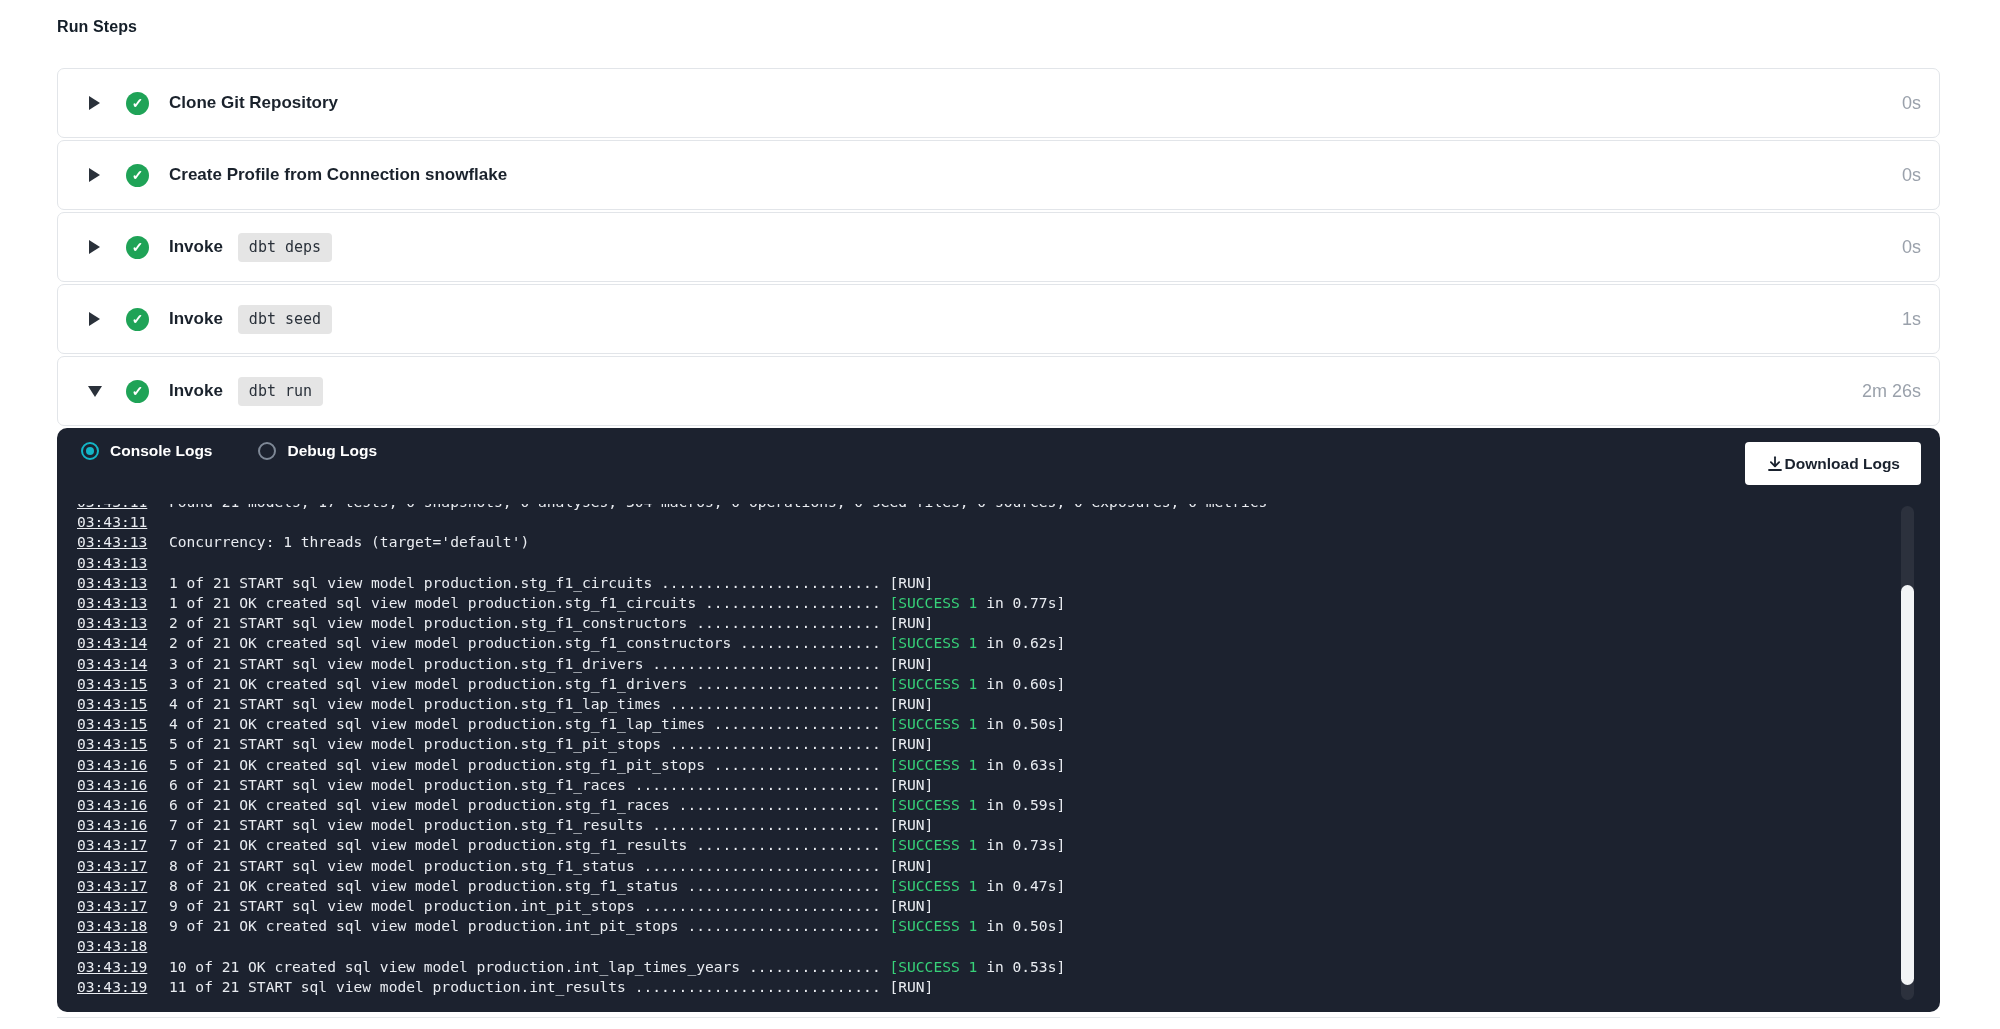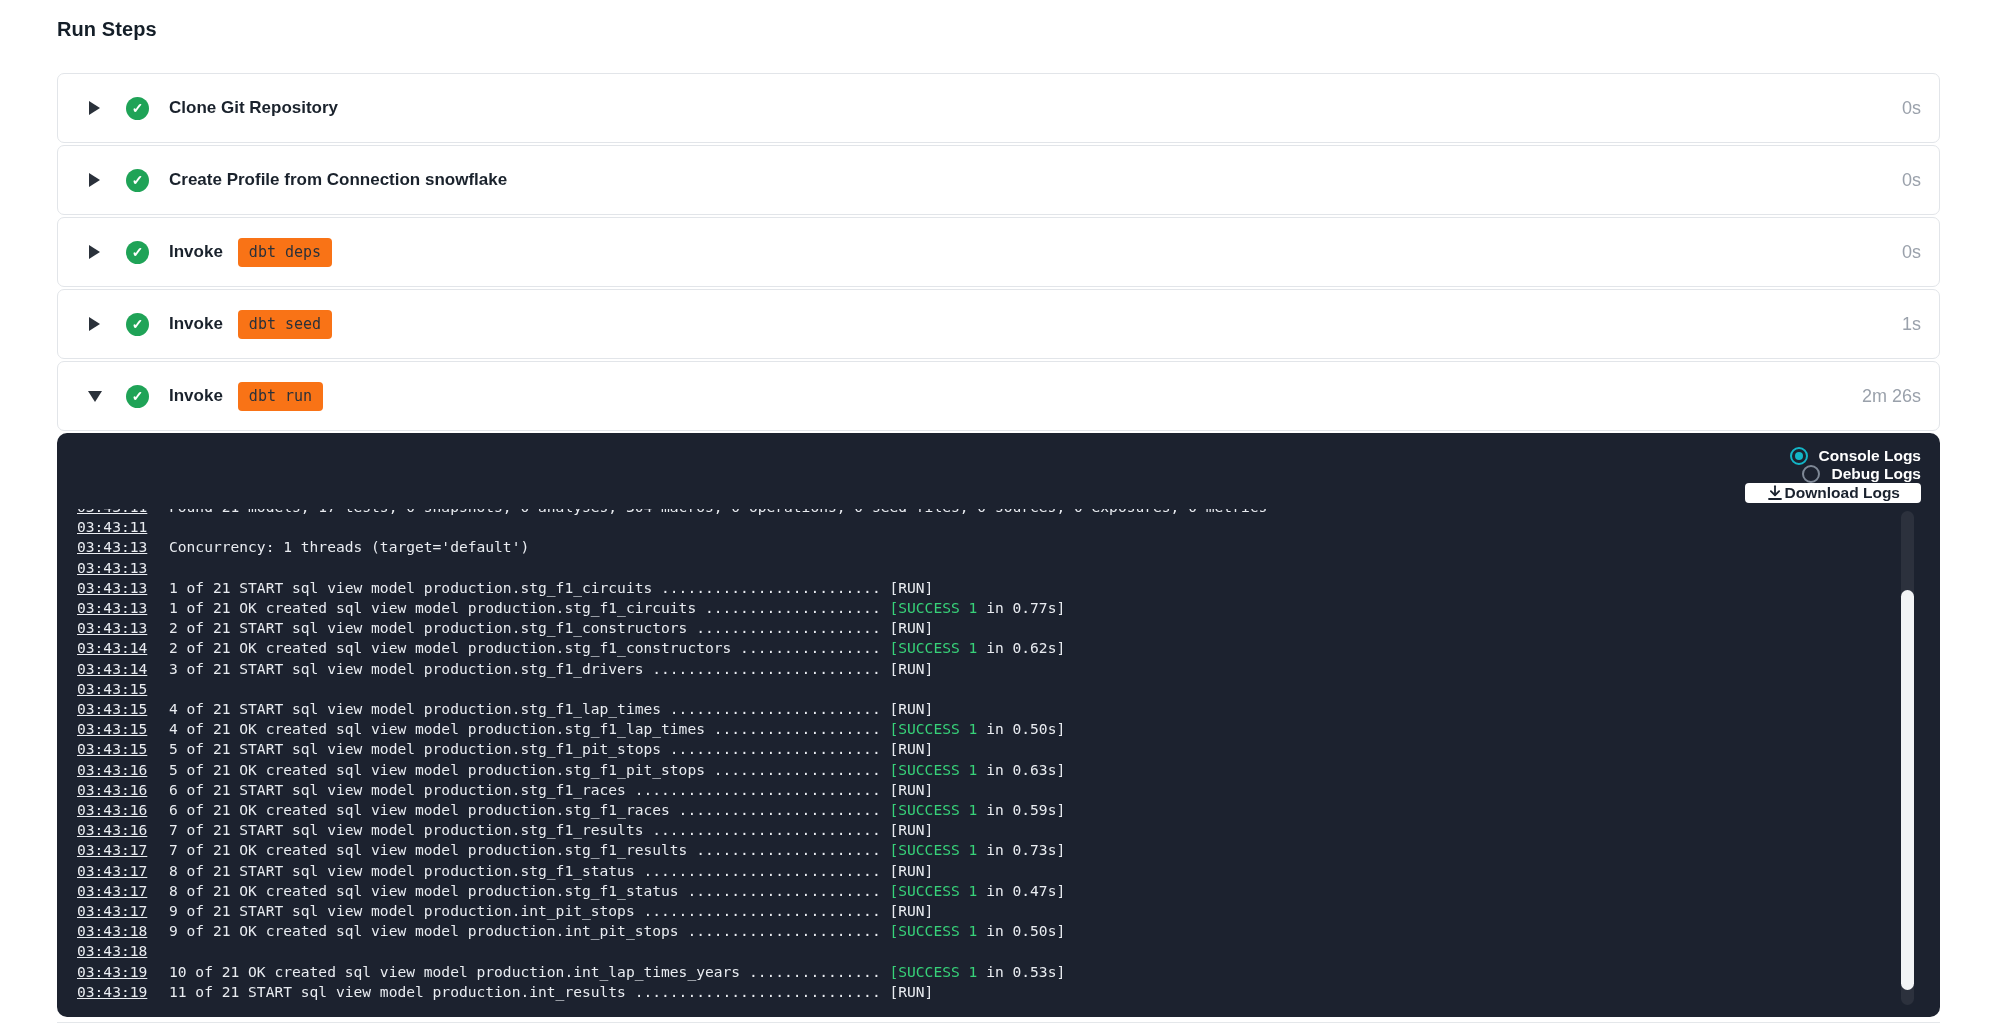--- a/index.html
+++ b/index.html
@@ -4,21 +4,21 @@
 <style>
   * { box-sizing: border-box; margin: 0; padding: 0; }
   html, body { width: 2000px; height: 1029px; }
   body {
     background: #ffffff;
     font-family: "Liberation Sans", sans-serif;
     color: #1b2430;
     overflow: hidden;
   }
   .page { padding: 18px 60px 0 57px; }
-  .page-title { font-size: 20px; font-weight: 700; color: #141e28; letter-spacing: .1px; }
+  .page-title { font-size: 16px; font-weight: 700; color: #141e28; letter-spacing: .1px; }
 
   .steps { margin-top: 32px; width: 1883px; }
 
   .step {
     border: 1px solid #e2e5e9;
     border-radius: 7px;
     background: #fff;
     height: 70px;
     display: flex;
     align-items: center;
@@ -44,38 +44,37 @@
     background: var(--success-green, #1fa357);
     color: #fff; display: flex; align-items: center; justify-content: center;
     font-size: 14px; font-weight: 700;
     margin-left: 24px; flex: none;
   }
   .step-label { margin-left: 20px; font-size: 17px; font-weight: 700; color: #1a222c; }
   .badge {
     margin-left: 15px;
     font-family: "DejaVu Sans Mono", "Liberation Mono", monospace;
     font-size: 15px; color: #2a313a;
-    background: #f97316; border-radius: 4px;
+    background: #e5e5e5; border-radius: 4px;
     padding: 5px 11px 6px;
   }
   .duration { margin-left: auto; font-size: 18px; color: #9aa1ab; }
 
   .console {
     margin-top: 2px;
     background: var(--panel-bg, #1c222f);
     border-radius: 10px;
     height: 584px;
     padding: 14px 0 0;
     position: relative;
     overflow: hidden;
   }
   .console-toolbar {
-    height: 56px; display: flex; align-items: flex-end;
+    height: 56px; display: flex; align-items: flex-start;
     padding: 0 19px 0 24px;
-    flex-direction: column;
   }
   .radio-option { display: flex; align-items: center; gap: 11px; cursor: pointer; }
   .radio-option + .radio-option { margin-left: 46px; }
   .radio-dot {
     width: 18px; height: 18px; border-radius: 50%;
     border: 2px solid #7e8896; position: relative; flex: none;
   }
   .radio-option.selected .radio-dot { border-color: var(--accent-teal, #13b5c6); }
   .radio-option.selected .radio-dot::after {
     content: ""; position: absolute; inset: 3px; border-radius: 50%;
@@ -201,21 +200,21 @@
         <div class="log-lines" id="log-lines">
             <div class="log-line"><span class="log-time">03:43:11</span><span class="log-msg">Found 21 models, 17 tests, 0 snapshots, 0 analyses, 304 macros, 0 operations, 0 seed files, 0 sources, 0 exposures, 0 metrics</span></div>
             <div class="log-line"><span class="log-time">03:43:11</span><span class="log-msg"></span></div>
             <div class="log-line"><span class="log-time">03:43:13</span><span class="log-msg">Concurrency: 1 threads (target='default')</span></div>
             <div class="log-line"><span class="log-time">03:43:13</span><span class="log-msg"></span></div>
             <div class="log-line"><span class="log-time">03:43:13</span><span class="log-msg">1 of 21 START sql view model production.stg_f1_circuits ......................... [RUN]</span></div>
             <div class="log-line"><span class="log-time">03:43:13</span><span class="log-msg">1 of 21 OK created sql view model production.stg_f1_circuits .................... <span class="log-success">[SUCCESS 1</span> in 0.77s]</span></div>
             <div class="log-line"><span class="log-time">03:43:13</span><span class="log-msg">2 of 21 START sql view model production.stg_f1_constructors ..................... [RUN]</span></div>
             <div class="log-line"><span class="log-time">03:43:14</span><span class="log-msg">2 of 21 OK created sql view model production.stg_f1_constructors ................ <span class="log-success">[SUCCESS 1</span> in 0.62s]</span></div>
             <div class="log-line"><span class="log-time">03:43:14</span><span class="log-msg">3 of 21 START sql view model production.stg_f1_drivers .......................... [RUN]</span></div>
-            <div class="log-line"><span class="log-time">03:43:15</span></div>
+            <div class="log-line"><span class="log-time">03:43:15</span><span class="log-msg">3 of 21 OK created sql view model production.stg_f1_drivers ..................... <span class="log-success">[SUCCESS 1</span> in 0.60s]</span></div>
             <div class="log-line"><span class="log-time">03:43:15</span><span class="log-msg">4 of 21 START sql view model production.stg_f1_lap_times ........................ [RUN]</span></div>
             <div class="log-line"><span class="log-time">03:43:15</span><span class="log-msg">4 of 21 OK created sql view model production.stg_f1_lap_times ................... <span class="log-success">[SUCCESS 1</span> in 0.50s]</span></div>
             <div class="log-line"><span class="log-time">03:43:15</span><span class="log-msg">5 of 21 START sql view model production.stg_f1_pit_stops ........................ [RUN]</span></div>
             <div class="log-line"><span class="log-time">03:43:16</span><span class="log-msg">5 of 21 OK created sql view model production.stg_f1_pit_stops ................... <span class="log-success">[SUCCESS 1</span> in 0.63s]</span></div>
             <div class="log-line"><span class="log-time">03:43:16</span><span class="log-msg">6 of 21 START sql view model production.stg_f1_races ............................ [RUN]</span></div>
             <div class="log-line"><span class="log-time">03:43:16</span><span class="log-msg">6 of 21 OK created sql view model production.stg_f1_races ....................... <span class="log-success">[SUCCESS 1</span> in 0.59s]</span></div>
             <div class="log-line"><span class="log-time">03:43:16</span><span class="log-msg">7 of 21 START sql view model production.stg_f1_results .......................... [RUN]</span></div>
             <div class="log-line"><span class="log-time">03:43:17</span><span class="log-msg">7 of 21 OK created sql view model production.stg_f1_results ..................... <span class="log-success">[SUCCESS 1</span> in 0.73s]</span></div>
             <div class="log-line"><span class="log-time">03:43:17</span><span class="log-msg">8 of 21 START sql view model production.stg_f1_status ........................... [RUN]</span></div>
             <div class="log-line"><span class="log-time">03:43:17</span><span class="log-msg">8 of 21 OK created sql view model production.stg_f1_status ...................... <span class="log-success">[SUCCESS 1</span> in 0.47s]</span></div>

